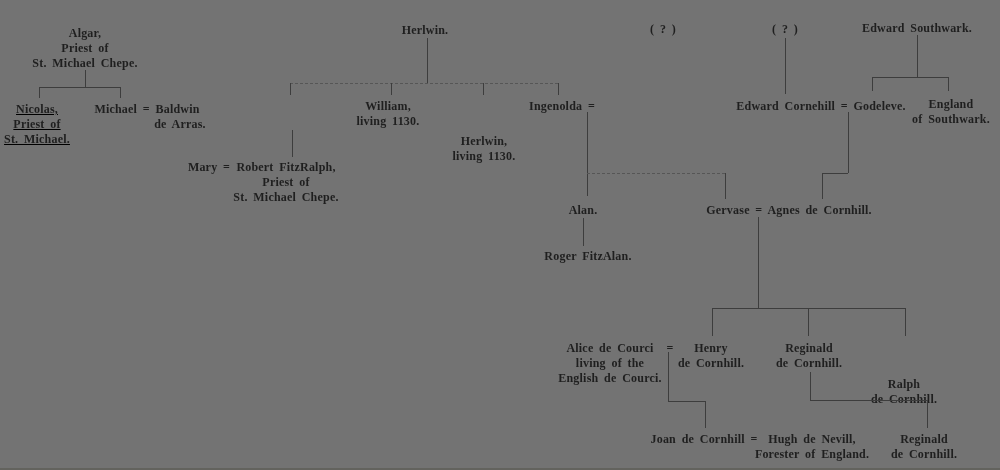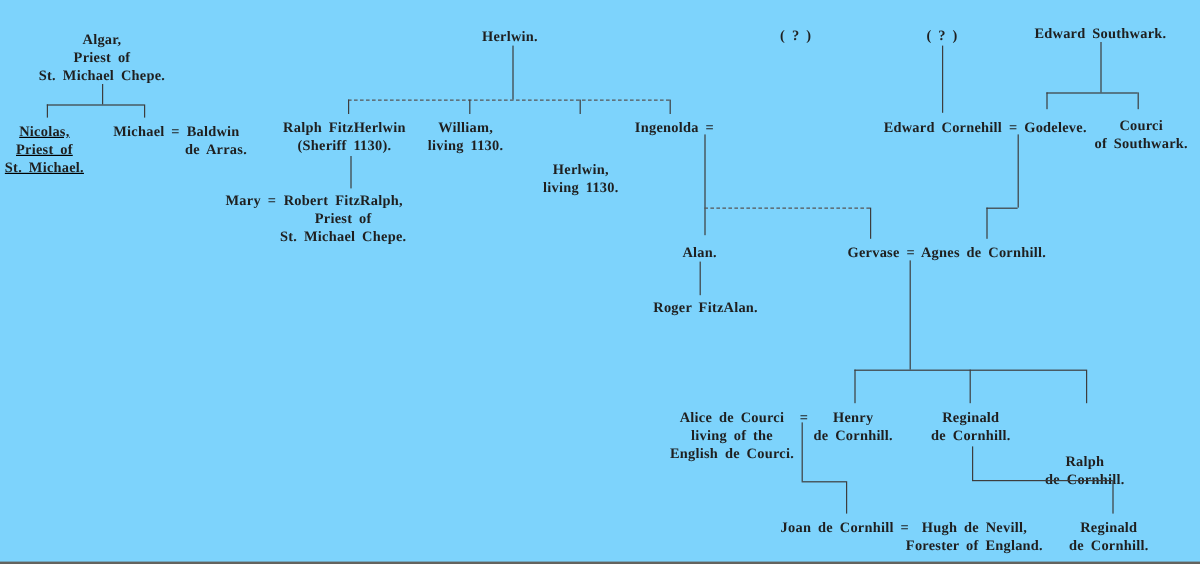--- a/index.html
+++ b/index.html
@@ -1,19 +1,19 @@
 <!DOCTYPE html>
 <html><head>
 <meta charset="utf-8">
 <style>
   html,body{margin:0;padding:0;background:#e8e8e6;}
   #stage{
     position:relative;
     width:1000px;height:470px;
-    background:#7dd3fc;
+    background:#737373;
     overflow:hidden;
     font-family:"Liberation Serif", serif;
   }
   .node{
     position:absolute;
     transform:translateX(-50%);
     text-align:center;
     white-space:nowrap;
   }
   .tline{
@@ -59,40 +59,36 @@
       <div class="tline">Nicolas,</div>
       <div class="tline">Priest of</div>
       <div class="tline">St. Michael.</div>
     </div>
     <div class="node" style="left: 147px; top: 102px;">
       <div class="tline">Michael = Baldwin</div>
     </div>
     <div class="node" style="left: 180px; top: 117px;">
       <div class="tline">de Arras.</div>
     </div>
-    <div class="node" style="left: 287px; top: 99px;">
-      <div class="tline">Ralph FitzHerlwin</div>
-      <div class="tline">(Sheriff 1130).</div>
-    </div>
     <div class="node" style="left: 388px; top: 99px;">
       <div class="tline">William,</div>
       <div class="tline">living 1130.</div>
     </div>
     <div class="node" style="left: 484px; top: 113px; margin-top: 21px;">
       <div class="tline">Herlwin,</div>
       <div class="tline">living 1130.</div>
     </div>
     <div class="node" style="left: 562px; top: 99px;">
       <div class="tline">Ingenolda =</div>
     </div>
     <div class="node" style="left: 821px; top: 99px;">
       <div class="tline">Edward Cornehill = Godeleve.</div>
     </div>
     <div class="node" style="left: 951px; top: 97px;">
-      <div class="tline">Courci</div>
+      <div class="tline">England</div>
       <div class="tline">of Southwark.</div>
     </div>
     <div class="node" style="left: 209px; top: 160px;">
       <div class="tline">Mary =</div>
     </div>
     <div class="node" style="left: 286px; top: 160px;">
       <div class="tline">Robert FitzRalph,</div>
       <div class="tline">Priest of</div>
       <div class="tline">St. Michael Chepe.</div>
     </div>

